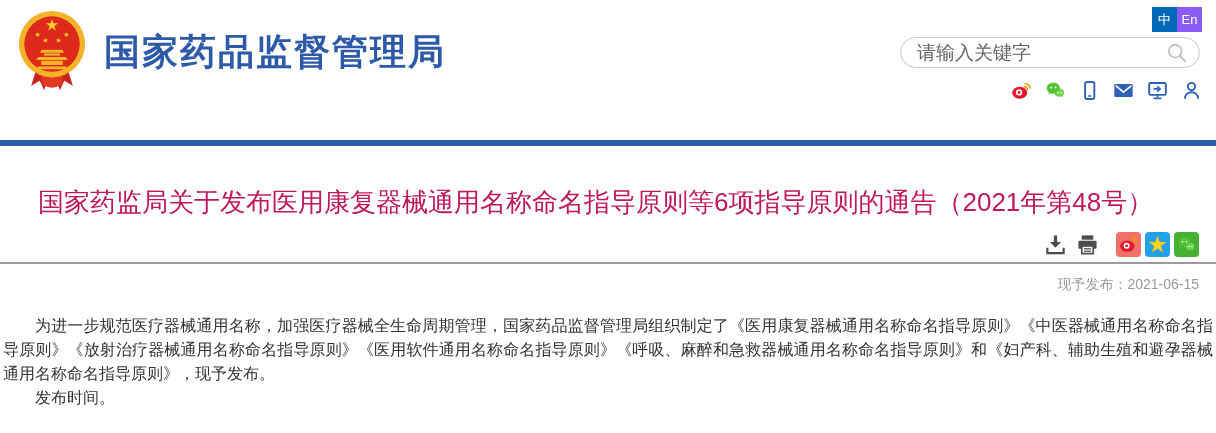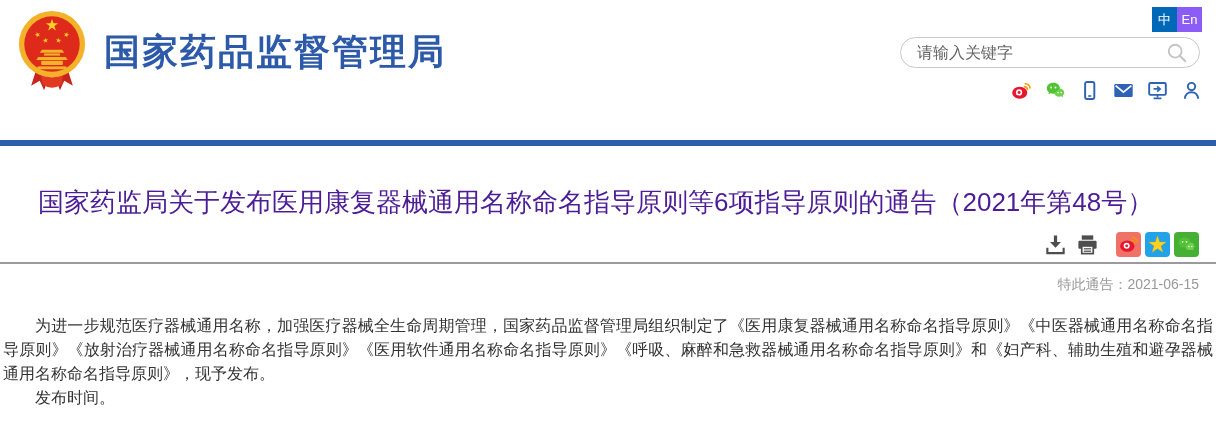--- a/index.html
+++ b/index.html
@@ -17,30 +17,30 @@
   .site-name-zh { font-size:36px; font-weight:bold; color:#2c5aa8; letter-spacing:2px; line-height:44px; }
   .site-name-en { font-size:17px; color:#3a66b5; margin-top:2px; letter-spacing:0.2px; }
   .lang-switch { position:absolute; top:7px; right:14px; display:flex; }
   .lang-btn { width:25px; height:25px; display:flex; align-items:center; justify-content:center;
               font-size:13px; color:#fff; cursor:pointer; }
   .lang-zh { background:#0069b7; }
   .lang-en { background:#8b5cf6; }
   .search-box { position:absolute; top:37px; right:16px; width:300px; height:31px;
                 border:1px solid #c9c9c9; border-radius:17px; display:flex; align-items:center;
                 padding:0 10px 0 16px; background:#fff; }
-  .search-box input { flex:1; border:none; outline:none; font-size:16px; color:#333;
+  .search-box input { flex:1; border:none; outline:none; font-size:19px; color:#333;
                       font-family:inherit; background:transparent; }
   .search-box input::placeholder { color:#666; opacity:1; }
   .search-btn { width:24px; height:24px; display:flex; align-items:center; justify-content:center; cursor:pointer; }
   .social-row { position:absolute; top:80px; right:14px; display:flex; align-items:center; gap:13px; }
   .social-icon { width:21px; height:21px; cursor:pointer; display:block; }
   
   .blue-bar { height:6px; background:#2f5bab; }
   
-  .article-title { font-size:26px; font-weight:400; color:#4c1d95; margin:39px 30px 8px 38px; line-height:34px; }
+  .article-title { font-size:26px; font-weight:400; color:#be185d; margin:39px 30px 8px 38px; line-height:34px; }
   .tools-row { display:flex; justify-content:flex-end; align-items:center; margin:12px 17px 0 0; height:26px; }
   .tool-icon { width:23px; height:23px; cursor:pointer; display:block; }
   .tool-print { margin-left:9px; }
   .share-group { display:flex; align-items:center; gap:4px; margin-left:17px; }
   .badge { width:25px; height:25px; border-radius:4px; display:flex; align-items:center; justify-content:center; cursor:pointer; }
   .badge-weibo { background:#ef7168; }
   .badge-qzone { background:#22a3e9; }
   .badge-wechat { background:#46b035; }
   .divider { height:2px; background:#9b9b9b; margin-top:5px; }
   .pub-date { text-align:right; color:#999; font-size:14px; margin:12px 17px 0 0; }
@@ -179,19 +179,19 @@
             <use href="#wechat-bubbles"></use>
           </g>
       </svg>
     </div>
   </div>
 </div>
 
 <div class="divider"></div>
 
 <div class="pub-date">
-  <span>特此通告：</span><span>2021-06-15</span>
+  <span>现予发布：</span><span>2021-06-15</span>
 </div>
 
 <div class="body-text">
   <p>为进一步规范医疗器械通用名称，加强医疗器械全生命周期管理，国家药品监督管理局组织制定了《医用康复器械通用名称命名指导原则》《中医器械通用名称命名指导原则》《放射治疗器械通用名称命名指导原则》《医用软件通用名称命名指导原则》《呼吸、麻醉和急救器械通用名称命名指导原则》和《妇产科、辅助生殖和避孕器械通用名称命名指导原则》，现予发布。</p>
   <p>发布时间。</p>
 </div>
 
 </body></html>

